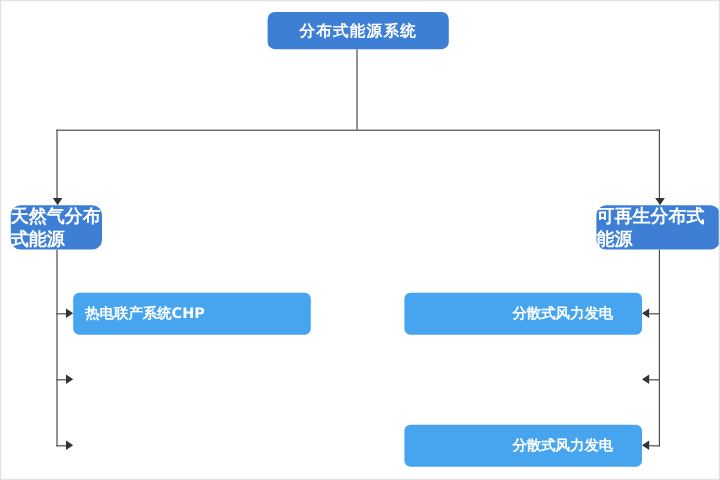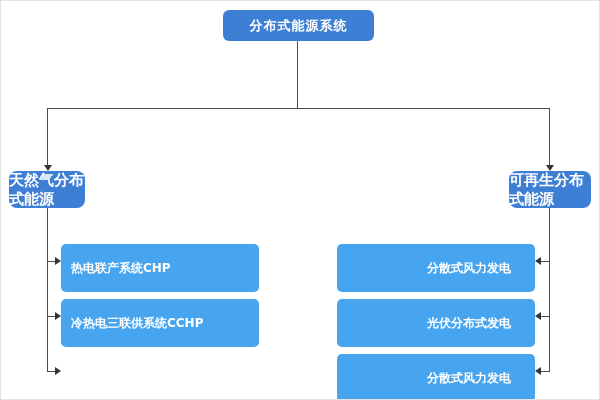--- a/index.html
+++ b/index.html
@@ -35,23 +35,23 @@
   }
   .node-branch {
     background: #3E7FD6;
     border-radius: 8px;
     font-size: 15px;
     justify-content: center;
     top: 170px;
     height: 37px;
   }
   .node-branch-left  { left: 8px;   width: 76px; }
-  .node-branch-right { left: 508px; width: 82px; font-family: Liberation Mono, monospace; }
+  .node-branch-right { left: 496px; width: 103px; font-family: Liberation Mono, monospace; }
   .node-child {
-    width: 198px; height: 48px;
+    width: 198px; height: 35px;
     background: #47A4EE;
     border-radius: 5px;
     font-size: 12px;
   }
   .child-left  { left: 60px;  justify-content: flex-start; padding-left: 10px; }
   .child-right { left: 336px; justify-content: flex-end;   padding-right: 24px; }
   .row-1 { top: 243px; }
   .row-2 { top: 298px; }
   .row-3 { top: 353px; }
 
@@ -116,27 +116,21 @@
     <span>天然气分布式能源</span>
   </div>
 
   <div class="node node-branch node-branch-right">
     <span>可再生分布式能源</span>
   </div>
 
   <div class="node node-child child-left row-1">
     <span>热电联产系统CHP</span>
   </div>
-  <div class="node node-child child-left row-2">
-    <span>冷热电三联供系统CCHP</span>
-  </div>
 
   <div class="node node-child child-right row-1">
     <span>分散式风力发电</span>
-  </div>
-  <div class="node node-child child-right row-2">
-    <span>光伏分布式发电</span>
   </div>
   <div class="node node-child child-right row-3">
     <span>分散式风力发电</span>
   </div>
 
 </div>
 
 </body></html>

